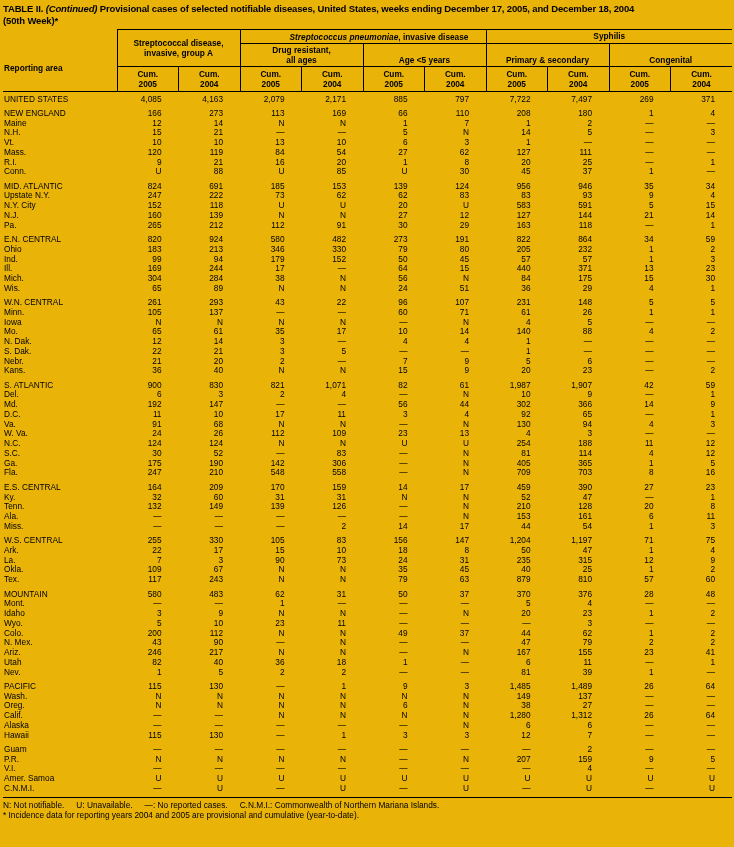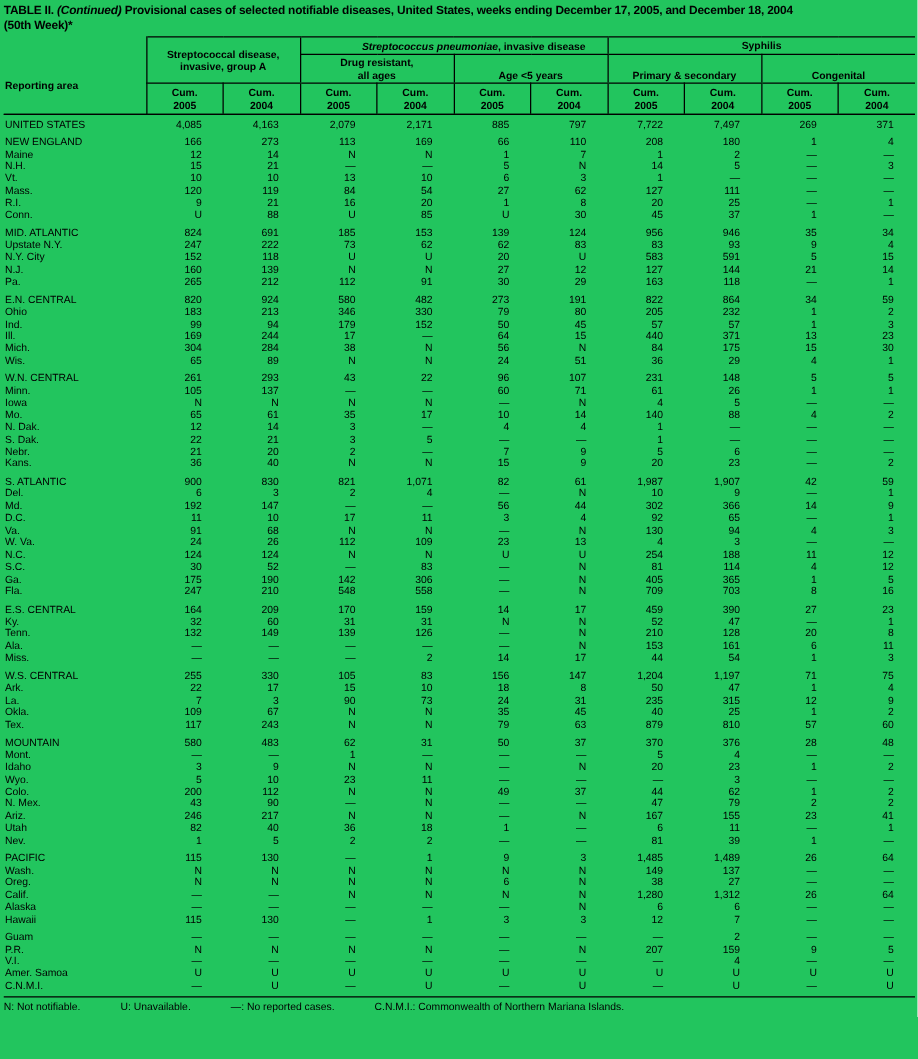--- a/index.html
+++ b/index.html
@@ -1,20 +1,20 @@
 <!DOCTYPE html>
 <html><head>
 <meta charset="utf-8">
 <style>
   * { margin: 0; padding: 0; box-sizing: border-box; }
   html, body { background: #ffffff; }
   .page {
     width: 734px;
     height: 847px;
-    background: #22c55e;
+    background: #eab308;
     color: #000000;
     font-family: "Liberation Sans", sans-serif;
     padding: 3px 2px 0 3px;
     overflow: hidden;
     position: relative;
   }
   .title {
     font-size: 9.5px;
     font-weight: bold;
     letter-spacing: -0.15px;
@@ -96,21 +96,21 @@
   }
   tbody tr.gap td { padding-top: 4.6px; }
   tbody tr:first-child td { padding-top: 2.5px; }
   .footer {
     border-top: 1.5px solid #000;
     margin-top: 3px;
     padding-top: 2px;
     font-size: 8.3px;
     line-height: 10px;
   }
-  .footer .legend { display: flex; gap: 32px; }
+  .footer .legend { display: flex; gap: 12px; }
   .footer .legend span { white-space: nowrap; }
 </style>
 </head>
 <body>
 
 <div class="page">
 
   <div class="title">
     <span>TABLE II. </span><span class="ital">(Continued)</span><span> Provisional cases of selected notifiable diseases, United States, weeks ending December 17, 2005, and December 18, 2004</span><br>
     <span>(50th Week)*</span>
@@ -1043,15 +1043,16 @@
       </tbody>
   </table>
 
   <div class="footer">
     <div class="legend">
       <span>N: Not notifiable.</span>
       <span>U: Unavailable.</span>
       <span>—: No reported cases.</span>
       <span>C.N.M.I.: Commonwealth of Northern Mariana Islands.</span>
     </div>
+    <div>* Incidence data for reporting years 2004 and 2005 are provisional and cumulative (year-to-date).</div>
   </div>
 
 </div>
 
 </body></html>

